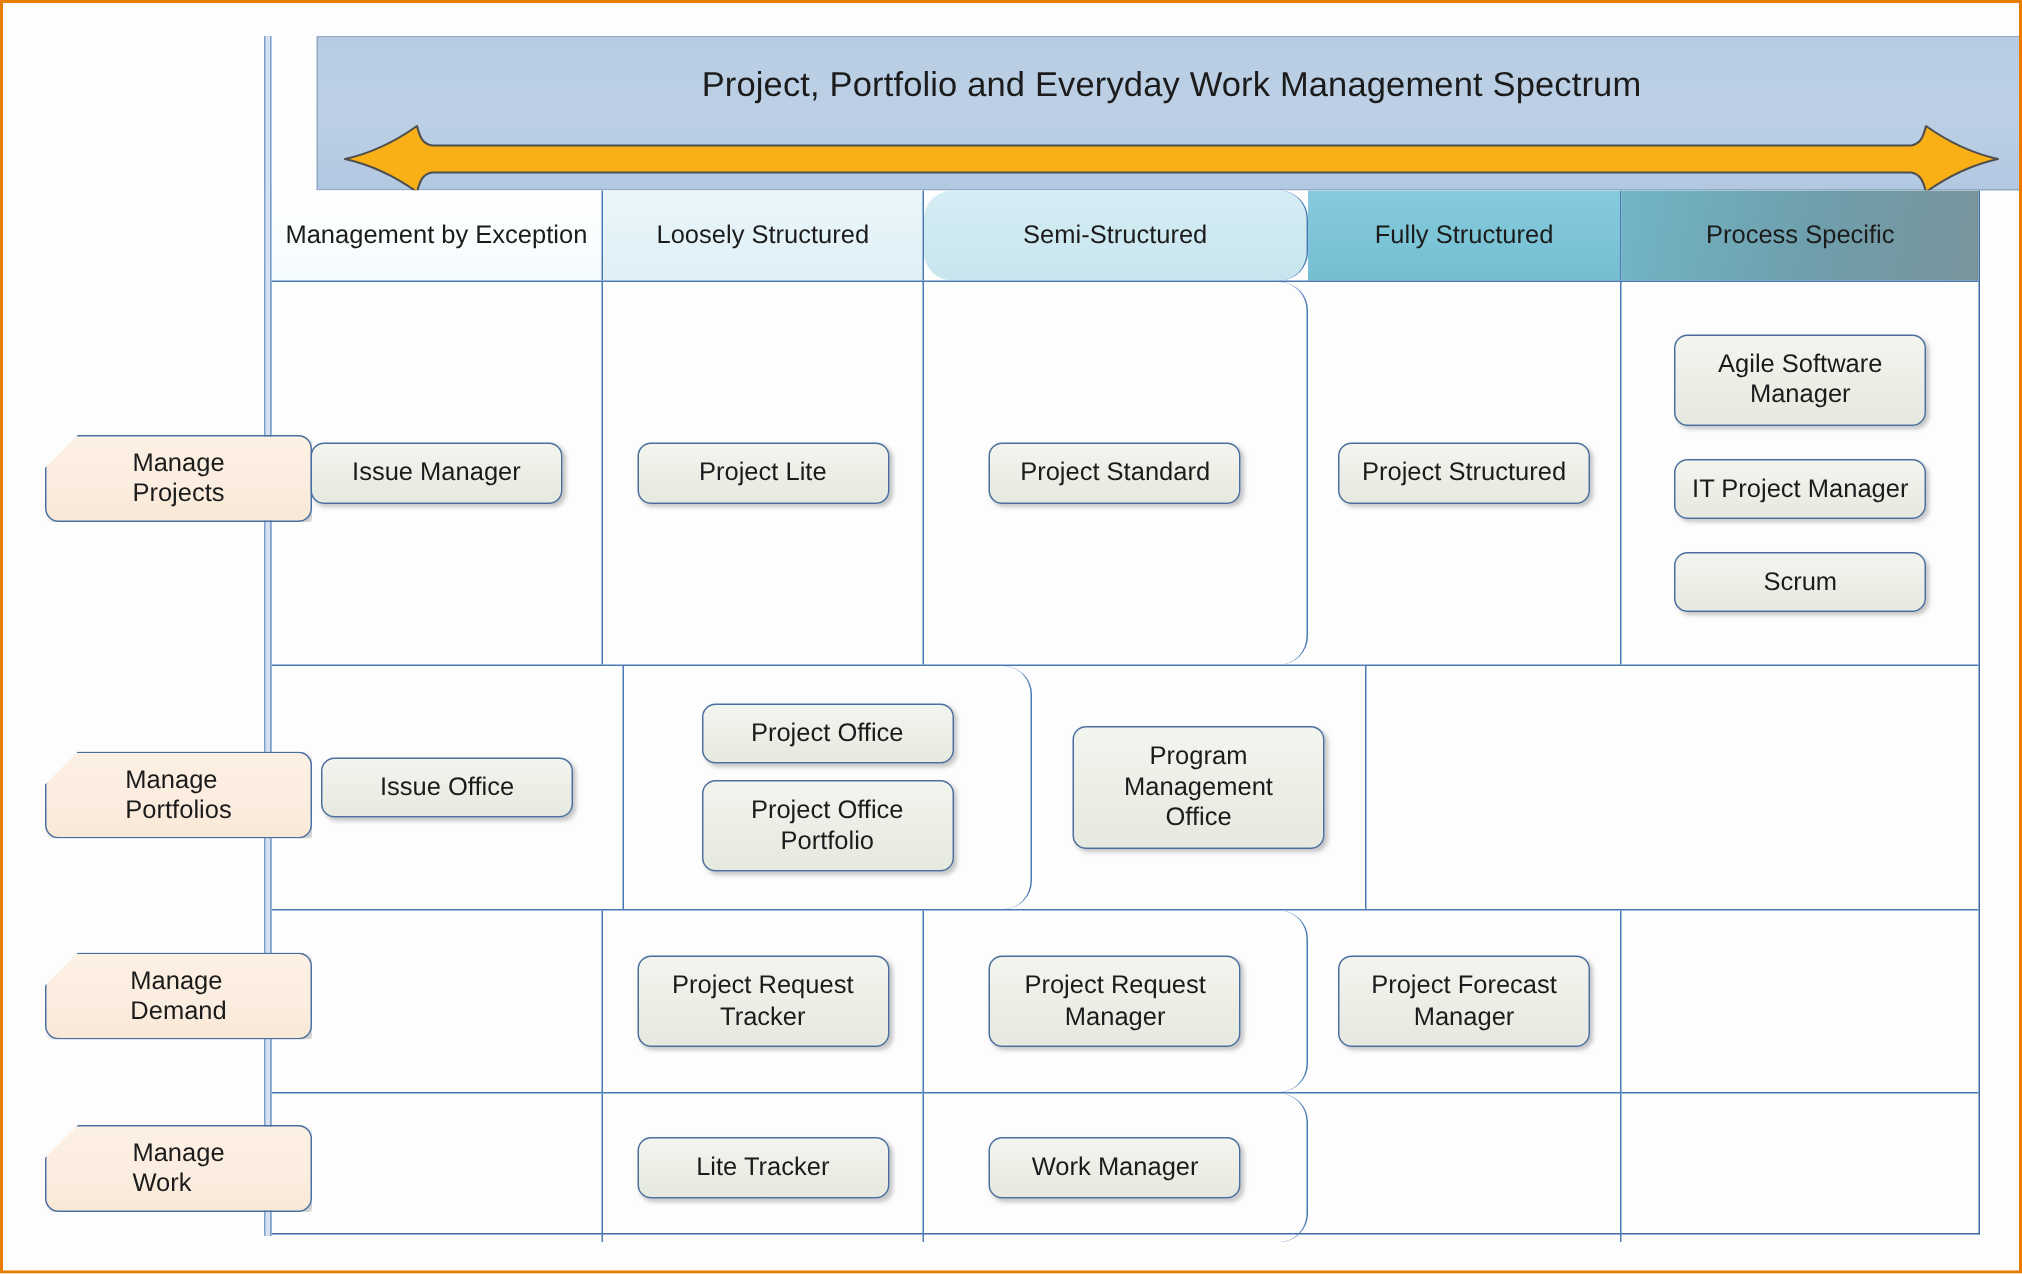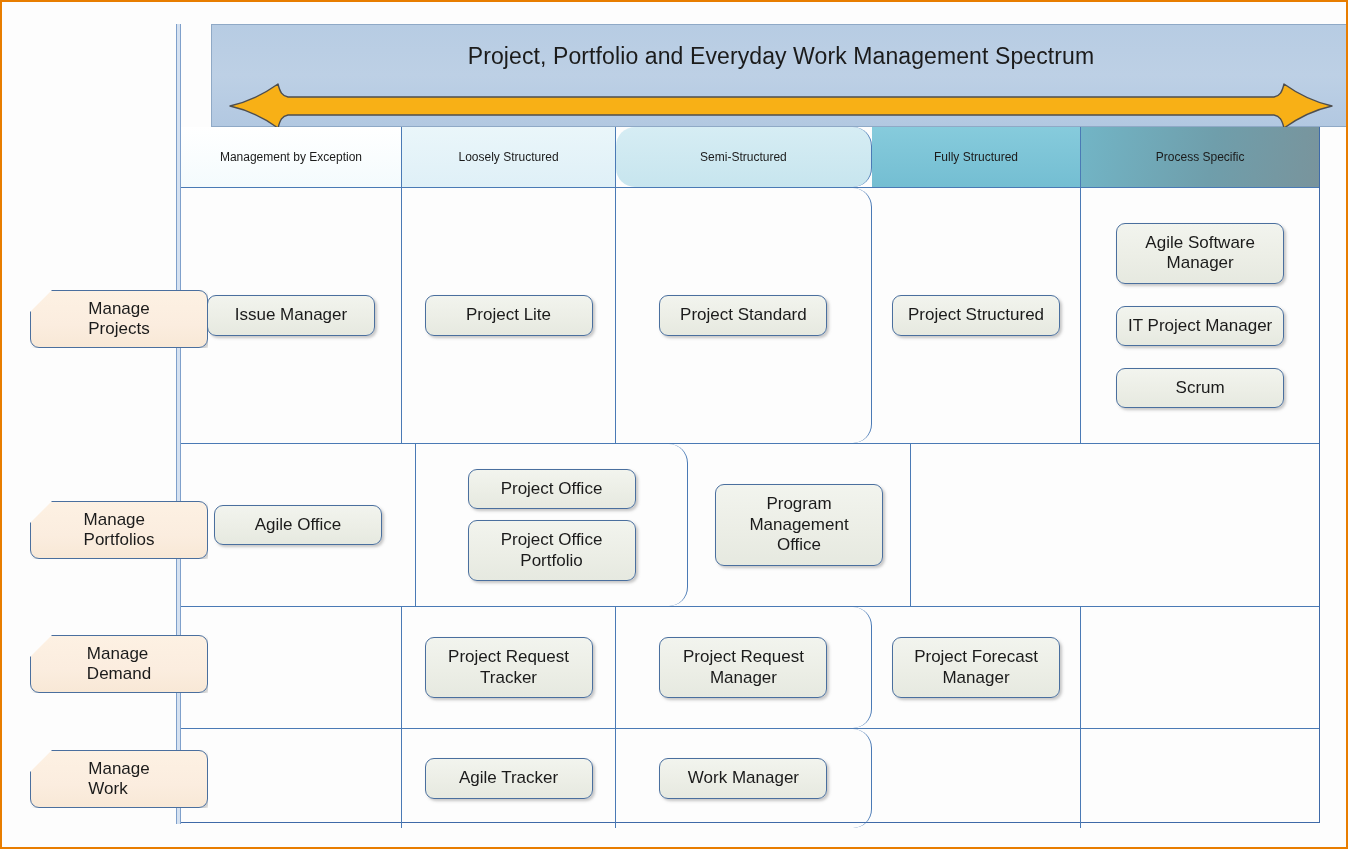--- a/index.html
+++ b/index.html
@@ -78,21 +78,21 @@
   .col-header-row {
     display: flex;
     height: 60px;
   }
   .col-header {
     box-sizing: border-box;
     display: flex;
     align-items: center;
     justify-content: center;
     text-align: center;
-    font-size: 12px;
+    font-size: 17px;
     color: #1b1b1b;
     border-right: 1px solid #4a7ab5;
     line-height: 1.18;
     padding: 0 6px;
   }
   .col-header:last-child { border-right: none; }
 
   .body-rows {
     position: relative;
   }
@@ -254,21 +254,21 @@
           </div>
           <div class="item-wrap">
             <div class="item-box">Scrum</div>
           </div>
         </div>
       </div>
 
       <div class="grid-row r1">
         <div class="grid-cell c0">
           <div class="item-wrap">
-            <div class="item-box">Agile Office</div>
+            <div class="item-box">Issue Office</div>
           </div>
         </div>
         <div class="grid-cell c2" style="gap:11px;align-items:center;">
           <div class="item-wrap">
             <div class="item-box">Project Office</div>
           </div>
           <div class="item-wrap">
             <div class="item-box">Project Office
 Portfolio</div>
           </div>
@@ -303,21 +303,21 @@
 Manager</div>
           </div>
         </div>
         <div class="grid-cell c4"></div>
       </div>
 
       <div class="grid-row r3">
         <div class="grid-cell c0"></div>
         <div class="grid-cell c1">
           <div class="item-wrap">
-            <div class="item-box">Agile Tracker</div>
+            <div class="item-box">Lite Tracker</div>
           </div>
         </div>
         <div class="grid-cell c2">
           <div class="item-wrap">
             <div class="item-box">Work Manager</div>
           </div>
         </div>
         <div class="grid-cell c3"></div>
         <div class="grid-cell c4"></div>
       </div>

